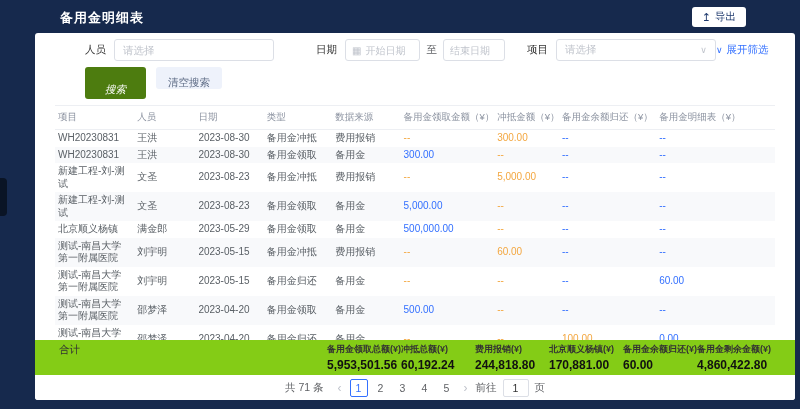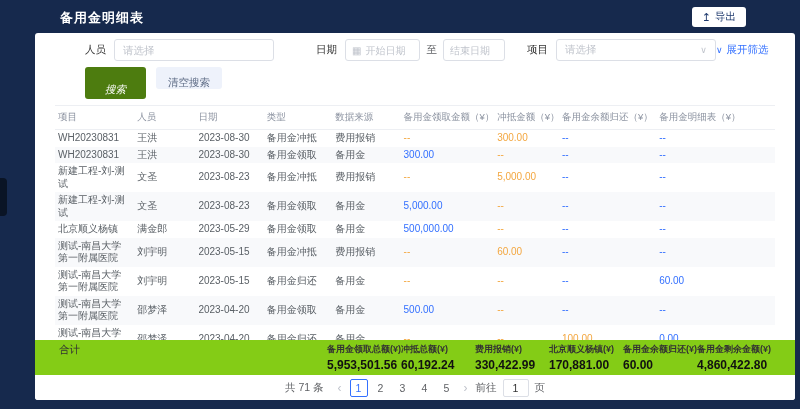--- a/index.html
+++ b/index.html
@@ -241,21 +241,21 @@
         <div class="sum-item">
           <div class="sum-l">备用金领取总额(¥)</div>
           <div class="sum-v">5,953,501.56</div>
         </div>
         <div class="sum-item">
           <div class="sum-l">冲抵总额(¥)</div>
           <div class="sum-v">60,192.24</div>
         </div>
         <div class="sum-item">
           <div class="sum-l">费用报销(¥)</div>
-          <div class="sum-v">330,422.99</div>
+          <div class="sum-v">244,818.80</div>
         </div>
         <div class="sum-item">
           <div class="sum-l">北京顺义杨镇(¥)</div>
           <div class="sum-v">170,881.00</div>
         </div>
         <div class="sum-item">
           <div class="sum-l">备用金余额归还(¥)</div>
           <div class="sum-v">60.00</div>
         </div>
         <div class="sum-item">

